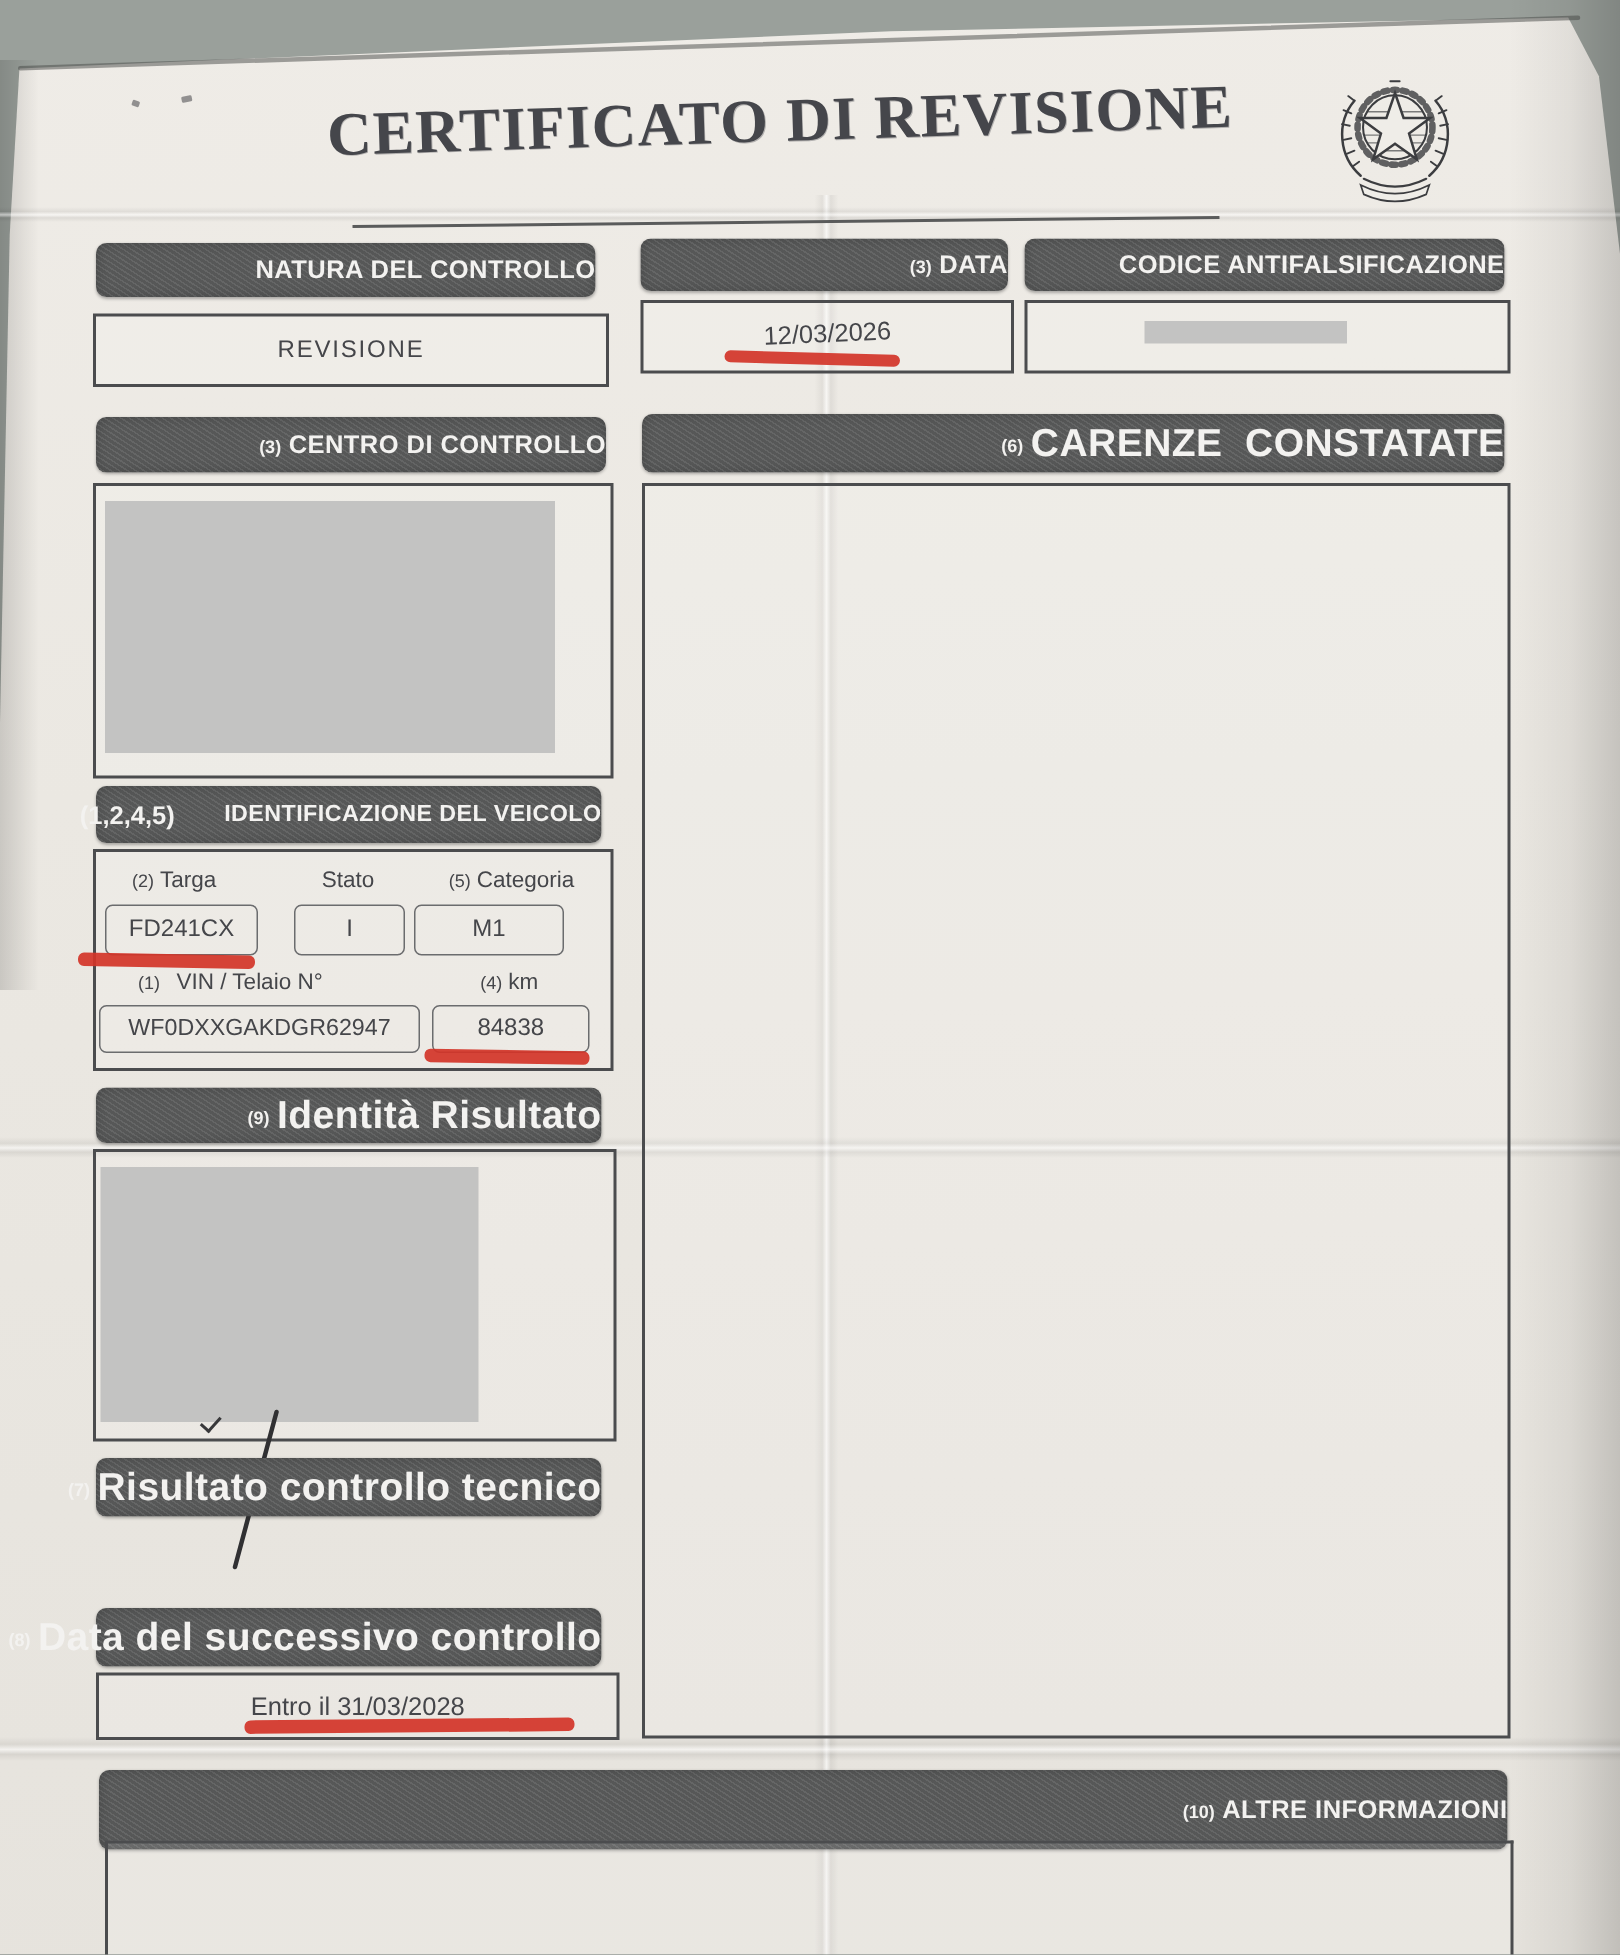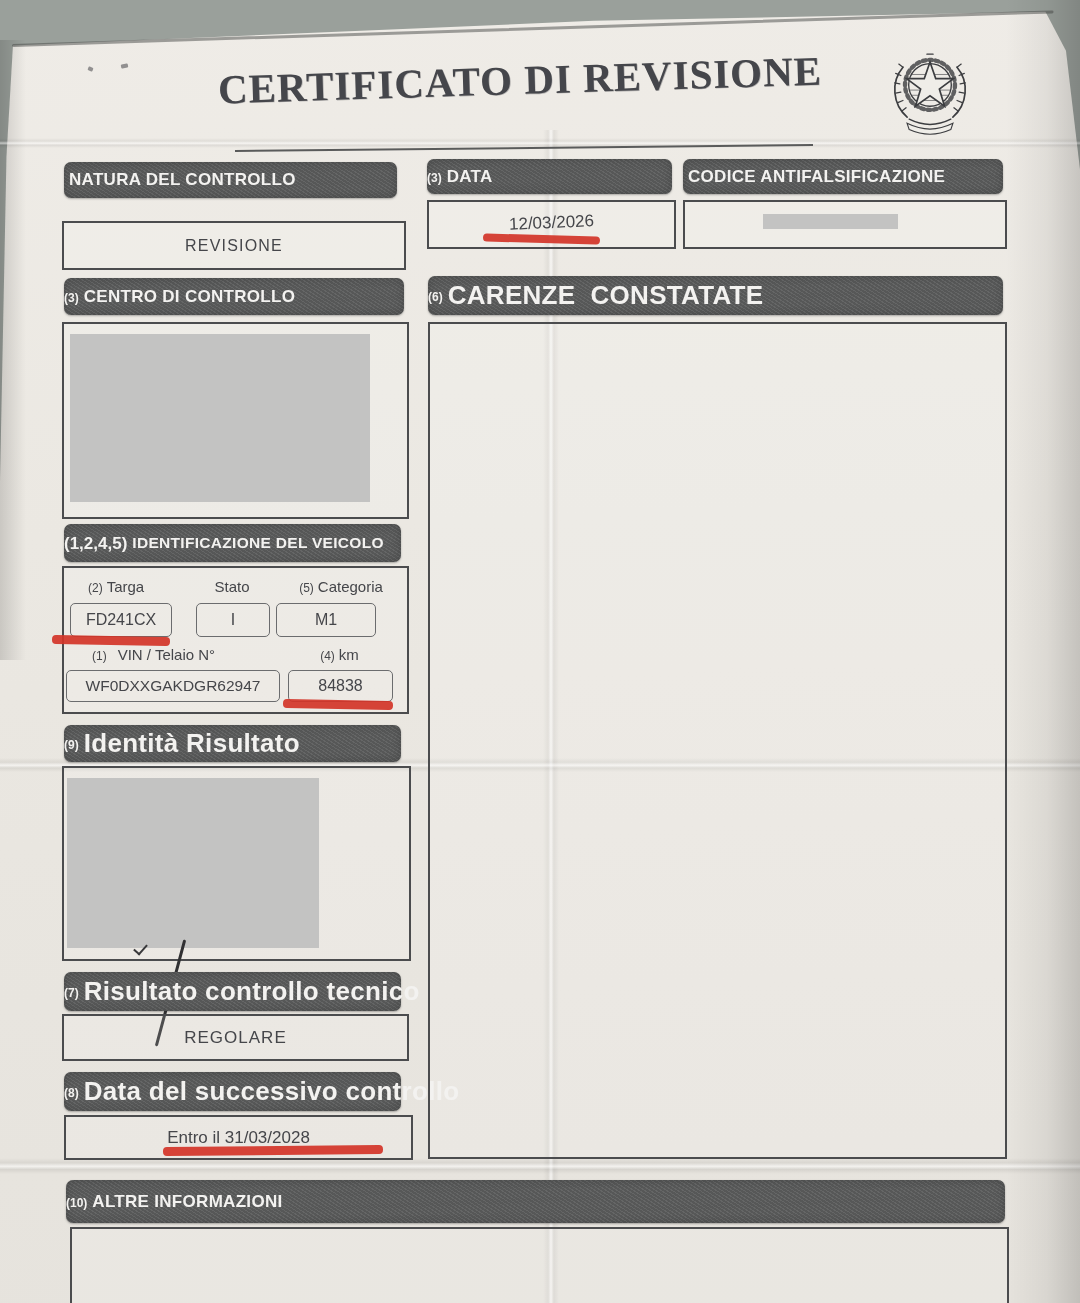--- a/index.html
+++ b/index.html
@@ -22,26 +22,26 @@
 
   
   .vfold{position:absolute;background:linear-gradient(90deg,rgba(0,0,0,0) 0%,
      rgba(0,0,0,.05) 32%,rgba(255,255,255,.55) 50%,rgba(0,0,0,.06) 68%,rgba(0,0,0,0) 100%);}
   .hfold{position:absolute;background:linear-gradient(180deg,rgba(0,0,0,0) 0%,
      rgba(0,0,0,.06) 30%,rgba(255,255,255,.5) 52%,rgba(0,0,0,.07) 72%,rgba(0,0,0,0) 100%);}
 
   
   .bar{position:absolute;background-color:#5d5e5e;
     background-image:repeating-linear-gradient(33deg,rgba(255,255,255,.05) 0 1px,rgba(0,0,0,.07) 1px 3px);
-    border-radius:7px;color:#f3f2f0;display:flex;align-items:center;justify-content:flex-start;gap:5px;
+    border-radius:7px;color:#f3f2f0;display:flex;align-items:center;justify-content:flex-end;gap:5px;
     font-weight:700;box-shadow:0 1px 2px rgba(40,40,40,.35), inset 0 0 8px rgba(0,0,0,.2);}
   .bar .num{font-size:12px;position:relative;top:1px;}
   .bar .txt{font-size:17px;letter-spacing:.3px;white-space:pre;}
   .bar-lg .txt{font-size:26px;}
-  .bar-sm .txt{font-size:15.5px;}
+  .bar-sm .txt{font-size:15.5px;margin-left:28px;}
   .bar-sm .num{font-size:17px;}
 
   
   .vbox{position:absolute;border:2px solid #4b4c4e;background:rgba(255,255,255,.14);
     display:flex;align-items:center;justify-content:center;color:#45464a;}
   .fbox{position:absolute;border:1.5px solid #6b6c6e;border-radius:5px;
     display:flex;align-items:center;justify-content:center;color:#45464a;font-size:16px;}
   .flabel{position:absolute;color:#45464a;font-size:15px;display:flex;gap:4px;
     align-items:baseline;justify-content:center;}
   .flabel .num{font-size:12px;}
@@ -95,21 +95,21 @@
       <path d="M30,80 Q50,90 70,80" stroke-width="1.4"></path>
       <path d="M28,84 Q50,95 72,84 L70,90 Q50,99 30,90 Z" fill="#efede8" stroke-width="1.1"></path>
       <path d="M47,17.5 h6" stroke-width="1.2"></path>
     </g>
   </svg>
 
   <div class="bar" style="left:64px;top:162px;width:333px;height:36px">
     <span class="num"></span>
     <span class="txt">NATURA DEL CONTROLLO</span>
   </div>
-  <div class="vbox" style="left:62px;top:221px;width:340px;height:45px;font-size:16px;letter-spacing:1.2px">
+  <div class="vbox" style="left:62px;top:209px;width:340px;height:45px;font-size:16px;letter-spacing:1.2px">
     <span>REVISIONE</span>
   </div>
 
   <div class="bar" style="left:427px;top:159px;width:245px;height:35px">
     <span class="num">(3)</span>
     <span class="txt">DATA</span>
   </div>
   <div class="vbox" style="left:427px;top:200px;width:245px;height:45px;font-size:17px">
     <span style="transform:rotate(-2.5deg);display:inline-block;margin-bottom:4px">12/03/2026</span>
   </div>
@@ -188,33 +188,30 @@
   <div class="vbox" style="left:62px;top:766px;width:345px;height:191px"></div>
   <div class="redact" style="left:67px;top:778px;width:252px;height:170px"></div>
 
   <div id="tick-mark"></div>
   <div id="pen-stroke"></div>
 
   <div class="bar bar-lg" style="left:64px;top:972px;width:337px;height:39px">
     <span class="num">(7)</span>
     <span class="txt">Risultato controllo tecnico</span>
   </div>
-  <div class="vbox" style="left:62px;top:1014px;width:343px;height:43px;font-size:17px;letter-spacing:1px">
-    <span>REGOLARE</span>
-  </div>
 
   <div class="bar bar-lg" style="left:64px;top:1072px;width:337px;height:39px">
     <span class="num">(8)</span>
     <span class="txt">Data del successivo controllo</span>
   </div>
   <div class="vbox" style="left:64px;top:1115px;width:345px;height:41px;font-size:17px">
     <span>Entro il 31/03/2028</span>
   </div>
   <div class="redline" style="left:163px;top:1146px;width:220px;height:9px;transform:rotate(-0.5deg)"></div>
 
-  <div class="bar" style="left:66px;top:1180px;width:939px;height:43px">
+  <div class="bar" style="left:66px;top:1180px;width:939px;height:53px">
     <span class="num">(10)</span>
     <span class="txt">ALTRE INFORMAZIONI</span>
   </div>
   <div class="vbox" style="left:70px;top:1227px;width:935px;height:80px;border-bottom:none"></div>
 
   <div class="rightshade"></div>
 </div>
 
 </body></html>

